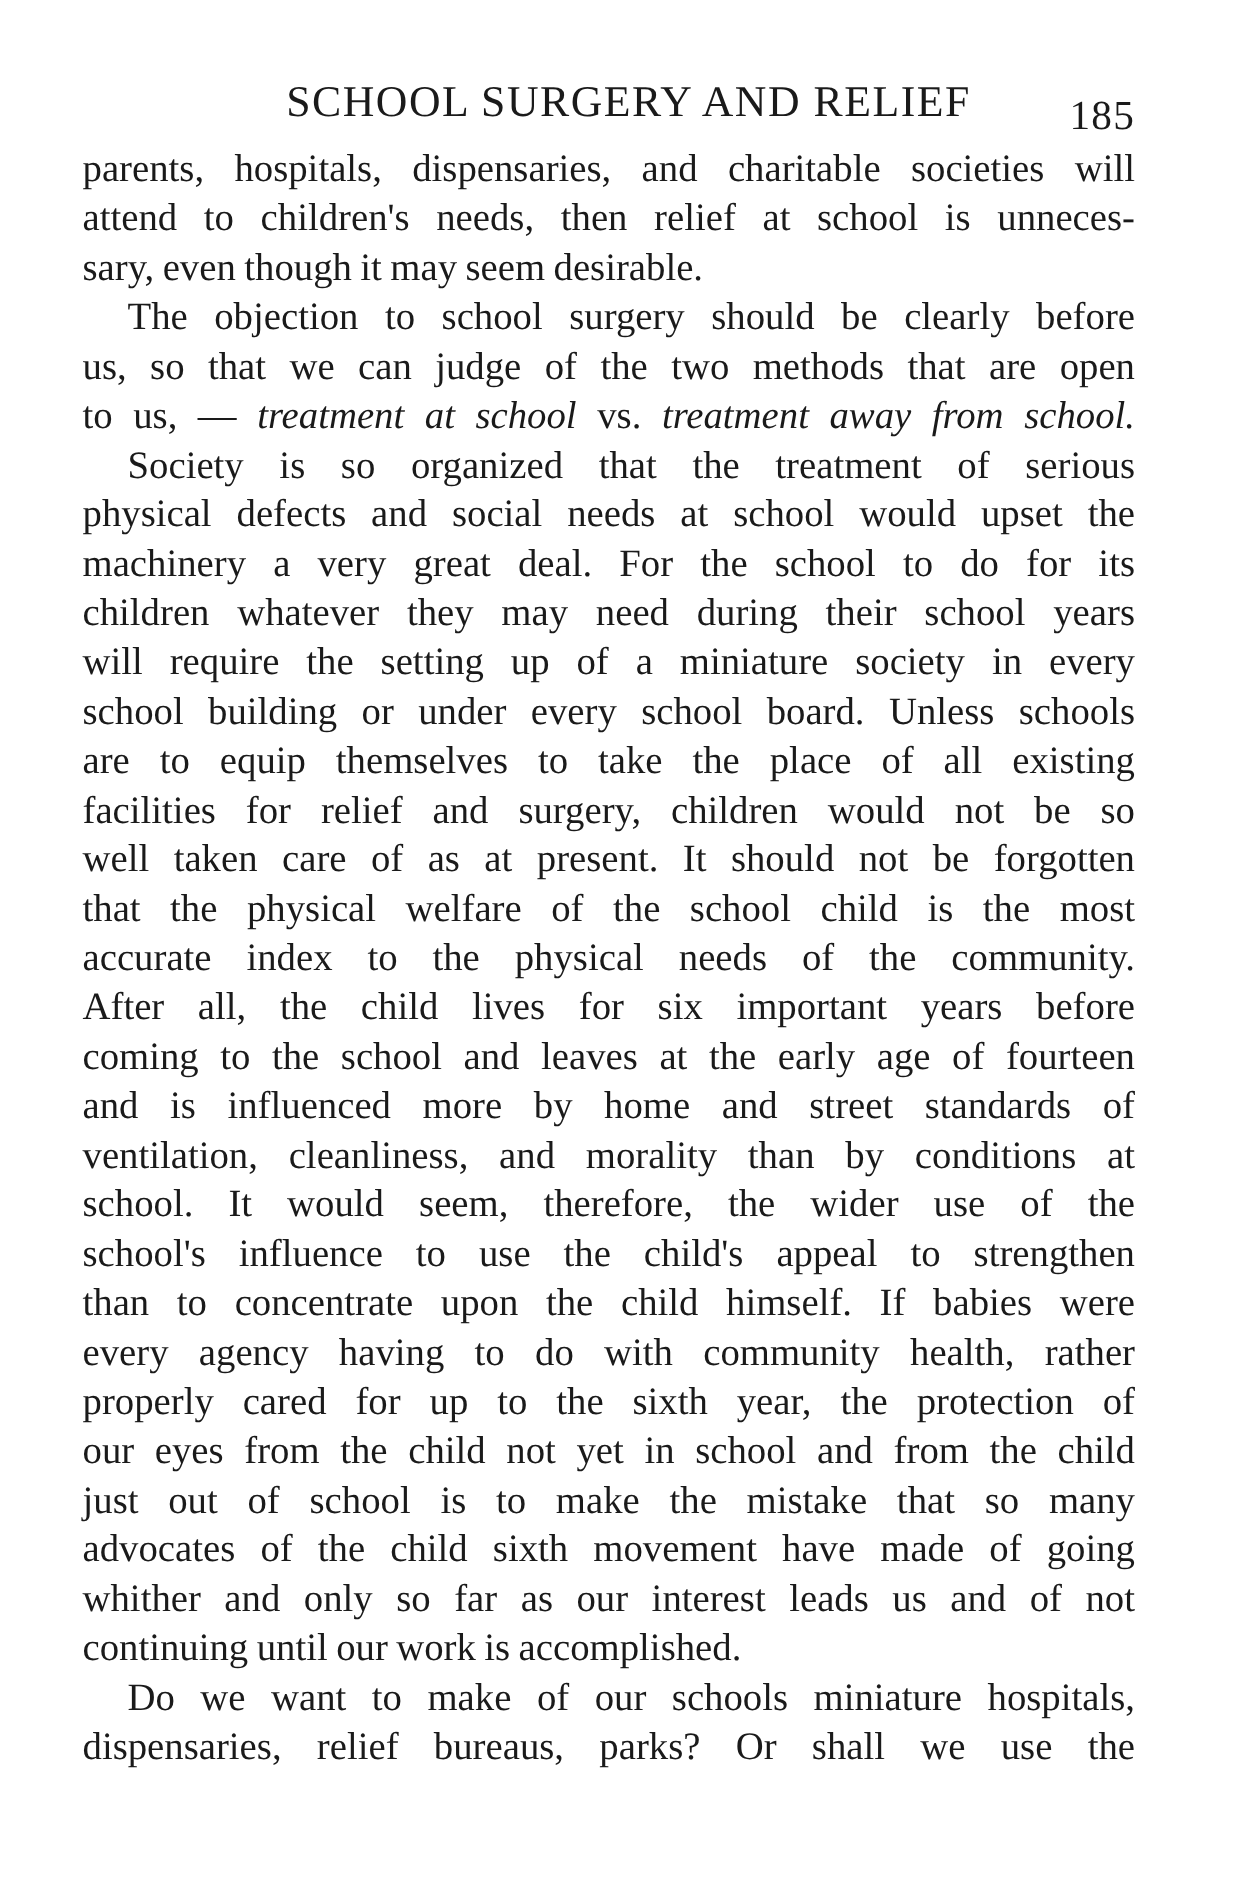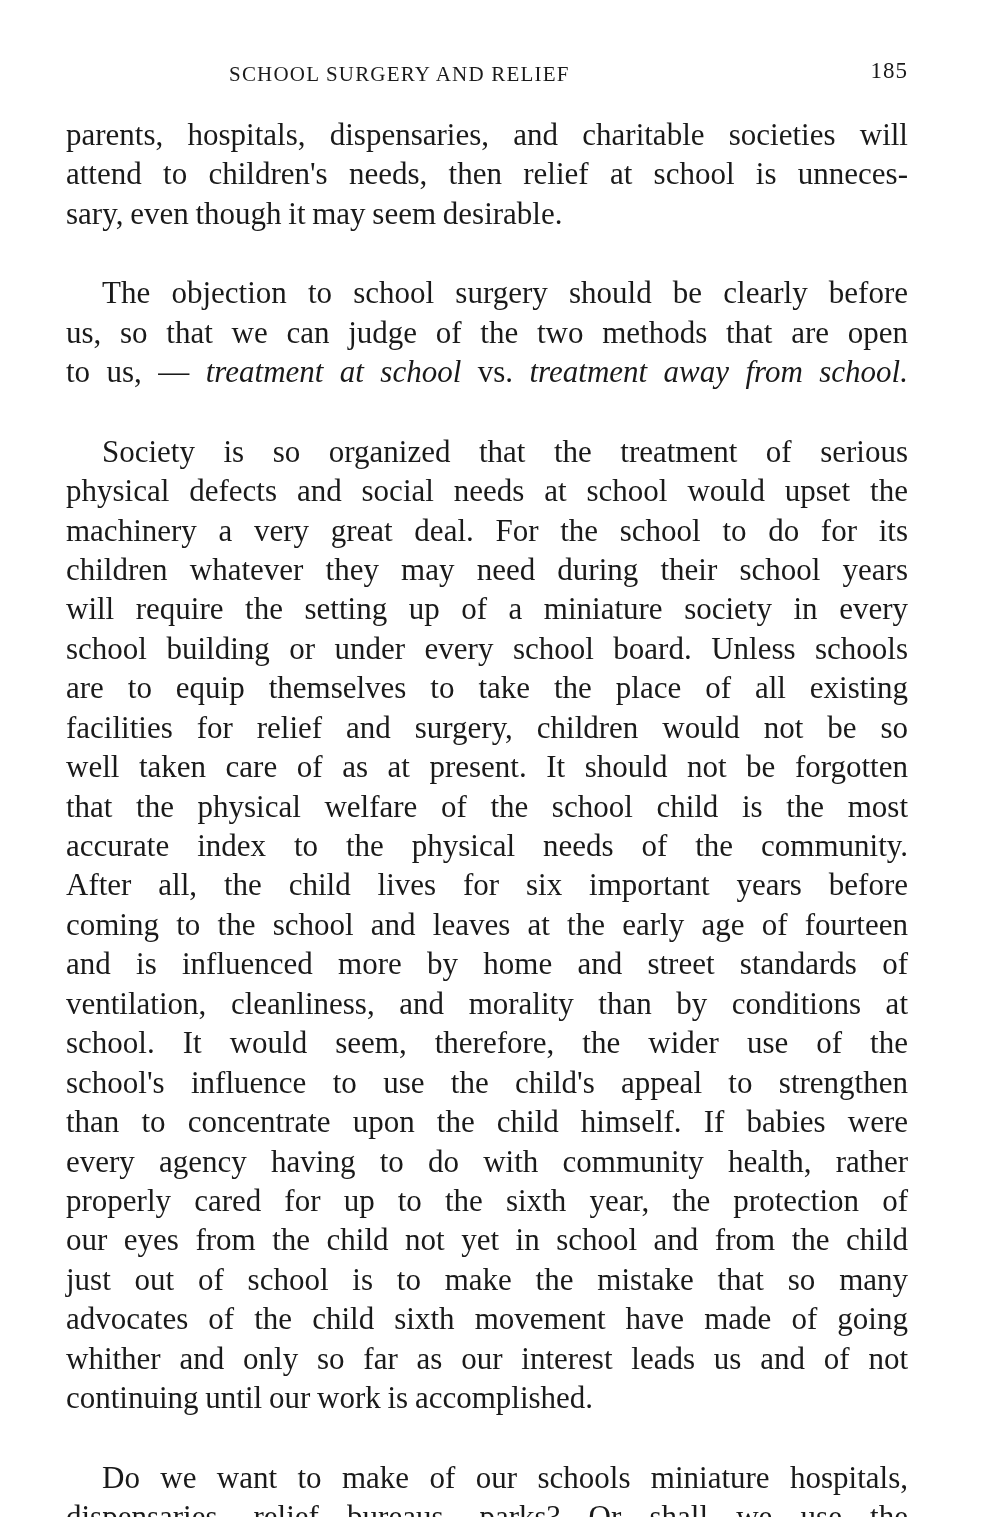--- a/index.html
+++ b/index.html
@@ -26,29 +26,29 @@
       position: absolute;
       top: 58px;
       left: 66px;
       width: 842px;
       height: 40px;
     }
     .running-title {
       position: absolute;
       left: 163px;
       top: 4px;
-      font-size: 21px;
+      font-size: 35px;
       letter-spacing: 1.2px;
       white-space: nowrap;
     }
     .page-number {
       position: absolute;
       right: 0;
-      top: 0;
-      font-size: 23px;
+      top: 17px;
+      font-size: 33px;
       letter-spacing: 1px;
     }
     .body-text {
       position: absolute;
       left: 66px;
       top: 115px;
       width: 842px;
     }
     .line {
       display: block;
@@ -58,21 +58,20 @@
       white-space: nowrap;
       text-align: justify;
       text-align-last: justify;
       word-spacing: -1px;
     }
     .line.last {
       text-align-last: left;
     }
     .line.indent {
       padding-left: 36px;
-      margin-top: 40px;
     }
     .line.tight {
       word-spacing: -3px;
     }
     em {
     }
   </style>
 </head>
 <body>
 

